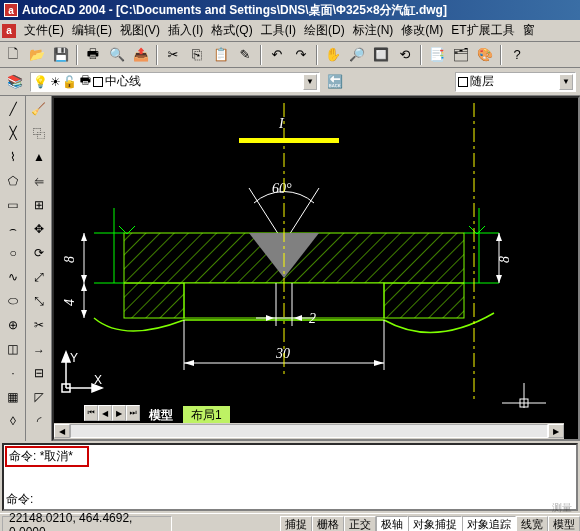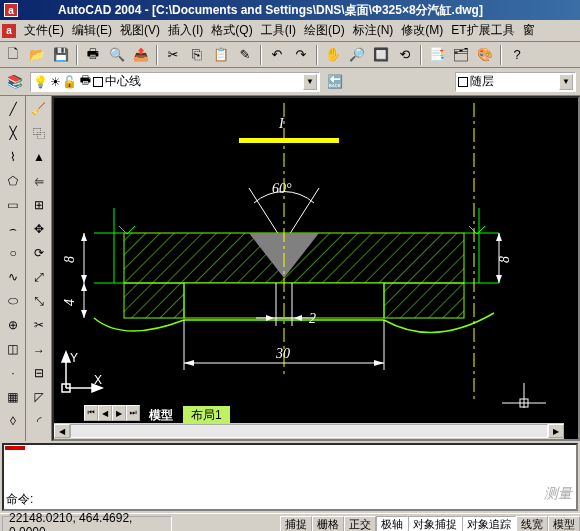--- a/index.html
+++ b/index.html
@@ -1,19 +1,19 @@
 <!DOCTYPE html>
 <html><head>
 <meta charset="utf-8">
 <style>
 * { box-sizing: border-box; margin: 0; padding: 0; font-family: "SimSun", sans-serif; font-size: 12px; }
 body { background: #d4d0c8; width: 580px; height: 531px; overflow: hidden; }
 .titlebar { background: linear-gradient(to right, #0a246a, #3a6ea5); color: #fff; height: 20px; display: flex; align-items: center; padding: 0 4px; }
 .titlebar .icon { width: 14px; height: 14px; background: #c9302c; color: #fff; display: inline-flex; align-items: center; justify-content: center; margin-right: 4px; font-weight: bold; font-size: 10px; border: 1px solid #fff; }
-.titlebar .title { font-weight: bold; margin-left: 36px; }
+.titlebar .title { font-weight: bold; }
 .menubar { background: #d4d0c8; height: 22px; display: flex; align-items: center; padding: 0 2px; border-bottom: 1px solid #808080; }
 .menubar .icon { width: 14px; height: 14px; background: #c9302c; color: #fff; display: inline-flex; align-items: center; justify-content: center; margin-right: 4px; font-weight: bold; font-size: 10px; }
 .menubar .item { padding: 8px 4px; cursor: default; }
 .toolbar { background: #d4d0c8; height: 26px; display: flex; align-items: center; padding: 2px; border-bottom: 1px solid #808080; gap: 2px; }
 .tbtn { width: 22px; height: 22px; border: 1px solid #d4d0c8; display: inline-flex; align-items: center; justify-content: center; cursor: pointer; font-size: 13px; }
 .sep { width: 2px; height: 20px; border-left: 1px solid #808080; border-right: 1px solid #fff; margin: 0 2px; }
 .layerbar { background: #d4d0c8; height: 28px; display: flex; align-items: center; padding: 2px 4px; border-bottom: 1px solid #808080; gap: 4px; }
 .dropdown { border: 1px inset #fff; background: #fff; height: 20px; display: flex; align-items: center; padding: 0 2px; gap: 2px; }
 .dropdown.layer { width: 290px; }
 .dropdown.linestyle { width: 121px; }
@@ -32,21 +32,21 @@
 .ucs { position: absolute; left: 4px; bottom: 40px; color: #fff; }
 svg.drawing { position: absolute; top: 0; left: 0; }
 .cmdarea { background: #fff; border: 2px inset #808080; margin: 2px; height: 68px; font-family: "Courier New", monospace; font-size: 12px; padding: 2px; position: relative; }
 .cmdarea .line { white-space: pre; }
 .cmdhighlight { border: 2px solid #c00; position: absolute; top: 1px; left: 1px; padding: 0px 14px 0px 2px; }
 .statusbar { background: #d4d0c8; height: 22px; display: flex; align-items: center; border-top: 1px solid #fff; }
 .statusbar .coords { border: 1px inset #fff; padding: 1px 6px; width: 170px; margin-left: 2px; height: 18px; display: flex; align-items: center; }
 .statusbar .sbtns { display: flex; margin-left: auto; }
 .statusbar .sbtn { border: 1px outset #fff; padding: 1px 4px; height: 18px; display: flex; align-items: center; font-size: 11px; }
 .statusbar .sbtn.pressed { border: 1px inset #fff; background: #fff; }
-.watermark { position: absolute; right: 8px; bottom: 28px; color: rgba(0,0,0,0.35); font-size: 14px; font-style: italic; }
+.watermark { position: absolute; right: 8px; bottom: 16px; color: rgba(0,0,0,0.35); font-size: 10px; }
 .li { width: 10px; height: 10px; display: inline-block; }
 .dim-text { fill: #ffffff; font-family: "Times New Roman", serif; font-style: italic; font-size: 14px; }
 </style>
 </head>
 <body>
 
 <div class="titlebar">
   <span class="icon">a</span>
   <span class="title">AutoCAD 2004 - [C:\Documents and Settings\DNS\桌面\Φ325×8分汽缸.dwg]</span>
 </div>
@@ -244,20 +244,21 @@
     <div class="scrollbar-h">
       <span class="arrow">◀</span>
       <div style="flex:1;background:#e8e8e8;height:14px;border:1px inset #fff"></div>
       <span class="arrow">▶</span>
     </div>
   </div>
 </div>
 
 <div class="cmdarea">
   <div class="cmdhighlight">
+    <div class="line">命令: *取消*</div>
   </div>
   <div style="height:44px"></div>
   <div class="line">命令:</div>
 </div>
 
 <div class="statusbar">
   <div class="coords">22148.0210, 464.4692, 0.0000</div>
   <div class="sbtns">
     <span class="sbtn">捕捉</span>
     <span class="sbtn">栅格</span>

